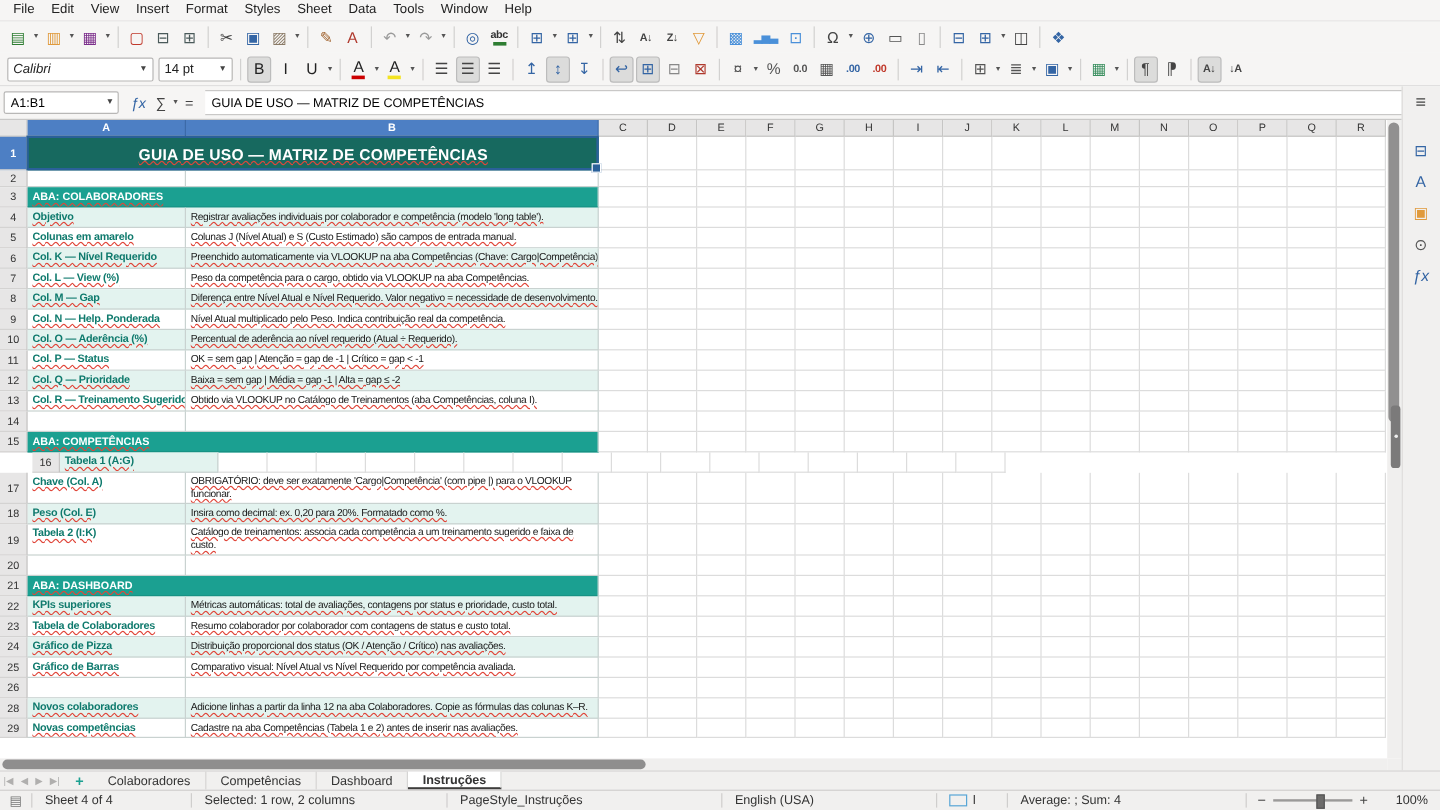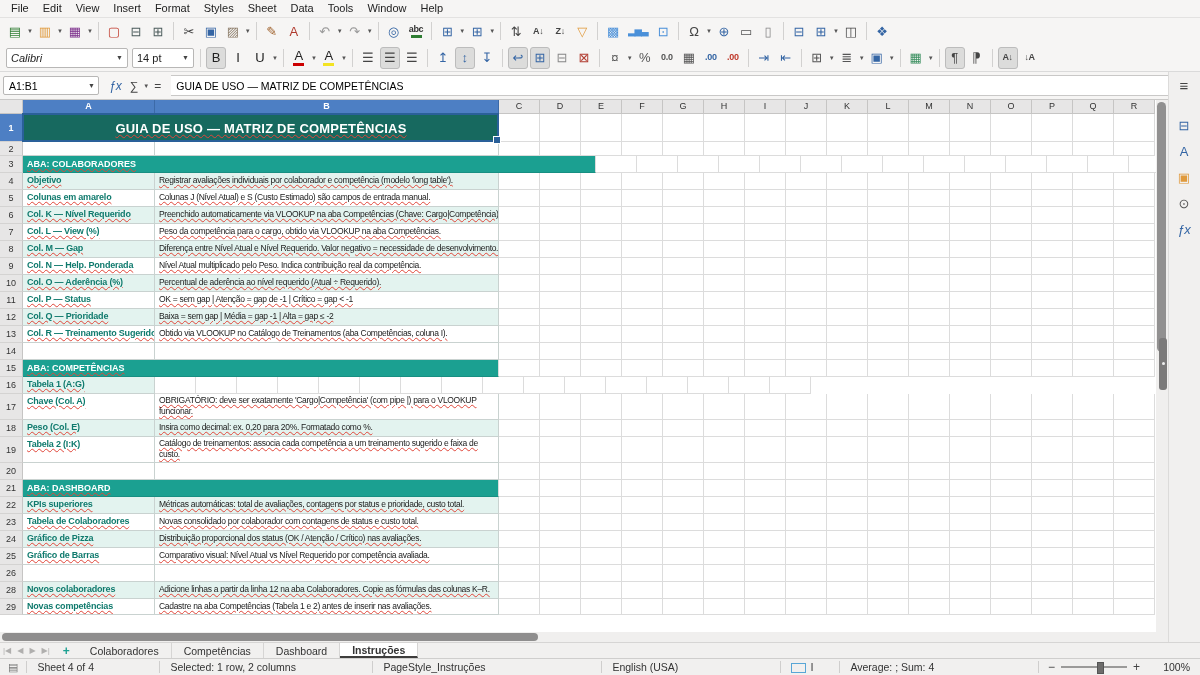--- a/index.html
+++ b/index.html
@@ -565,21 +565,21 @@
         <div class="cell" style="width: 41px;"></div>
         <div class="cell" style="width: 41px;"></div>
         <div class="cell" style="width: 41px;"></div>
         <div class="cell" style="width: 41px;"></div>
         <div class="cell" style="width: 41px;"></div>
         <div class="cell" style="width: 41px;"></div>
         <div class="cell" style="width: 41px;"></div>
       </div>
       <div class="srow" style="height: 17px;">
         <div class="rowhead">3</div>
-        <div class="cell section" style="width: 573px;">
+        <div class="cell section" style="width: 476px;">
           <span class="sq">ABA: COLABORADORES</span>
         </div>
         <div class="cell" style="width: 41px;"></div>
         <div class="cell" style="width: 41px;"></div>
         <div class="cell" style="width: 41px;"></div>
         <div class="cell" style="width: 41px;"></div>
         <div class="cell" style="width: 41px;"></div>
         <div class="cell" style="width: 41px;"></div>
         <div class="cell" style="width: 41px;"></div>
         <div class="cell" style="width: 41px;"></div>
@@ -878,21 +878,21 @@
         <div class="cell" style="width: 41px;"></div>
         <div class="cell" style="width: 41px;"></div>
         <div class="cell" style="width: 41px;"></div>
         <div class="cell" style="width: 41px;"></div>
         <div class="cell" style="width: 41px;"></div>
         <div class="cell" style="width: 41px;"></div>
         <div class="cell" style="width: 41px;"></div>
         <div class="cell" style="width: 41px;"></div>
         <div class="cell" style="width: 41px;"></div>
       </div>
-      <div class="srow" style="height: 17px;">
+      <div class="srow" style="height: 17px; margin-left: 27px;">
         <div class="rowhead">16</div>
         <div class="cell cA alt" style="width: 132px;">
           <span class="atext sq">Tabela 1 (A:G)</span>
         </div>
         <div class="cell" style="width: 41px;"></div>
         <div class="cell" style="width: 41px;"></div>
         <div class="cell" style="width: 41px;"></div>
         <div class="cell" style="width: 41px;"></div>
         <div class="cell" style="width: 41px;"></div>
         <div class="cell" style="width: 41px;"></div>
@@ -1049,21 +1049,21 @@
         <div class="cell" style="width: 41px;"></div>
         <div class="cell" style="width: 41px;"></div>
         <div class="cell" style="width: 41px;"></div>
       </div>
       <div class="srow" style="height: 17px;">
         <div class="rowhead">23</div>
         <div class="cell cA" style="width: 132px;">
           <span class="atext sq">Tabela de Colaboradores</span>
         </div>
         <div class="cell cB" style="width: 344px;">
-          <span class="btext sq">Novas consolidado por colaborador com contagens de status e custo total.</span>
+          <span class="btext sq">Resumo colaborador por colaborador com contagens de status e custo total.</span>
         </div>
         <div class="cell" style="width: 41px;"></div>
         <div class="cell" style="width: 41px;"></div>
         <div class="cell" style="width: 41px;"></div>
         <div class="cell" style="width: 41px;"></div>
         <div class="cell" style="width: 41px;"></div>
         <div class="cell" style="width: 41px;"></div>
         <div class="cell" style="width: 41px;"></div>
         <div class="cell" style="width: 41px;"></div>
         <div class="cell" style="width: 41px;"></div>

